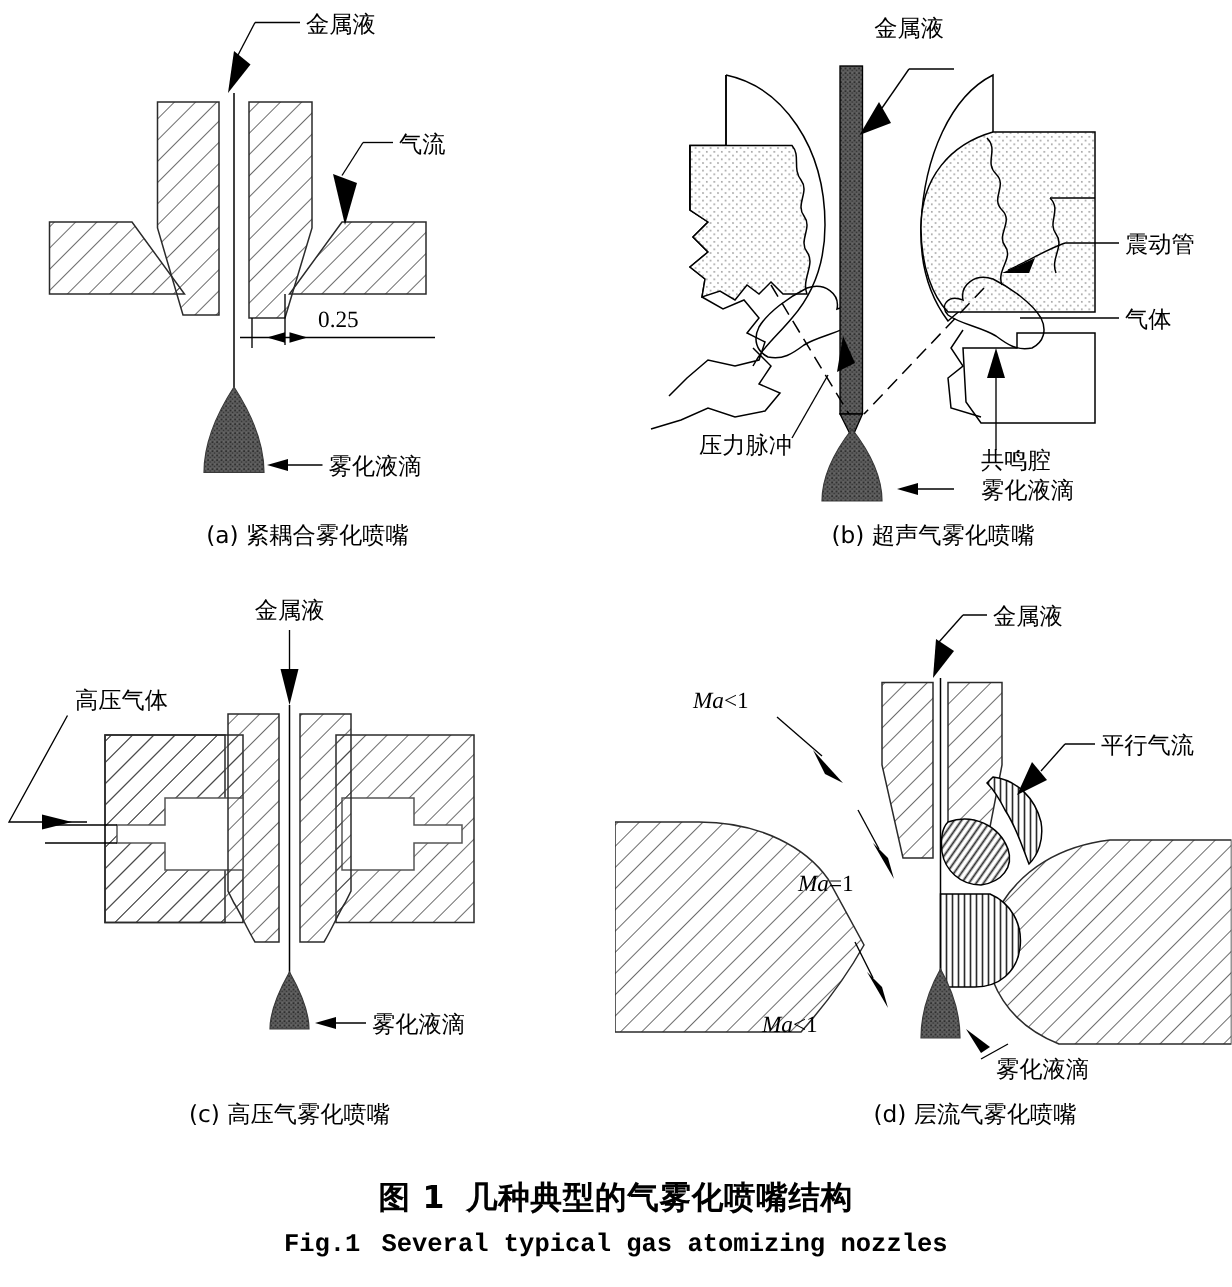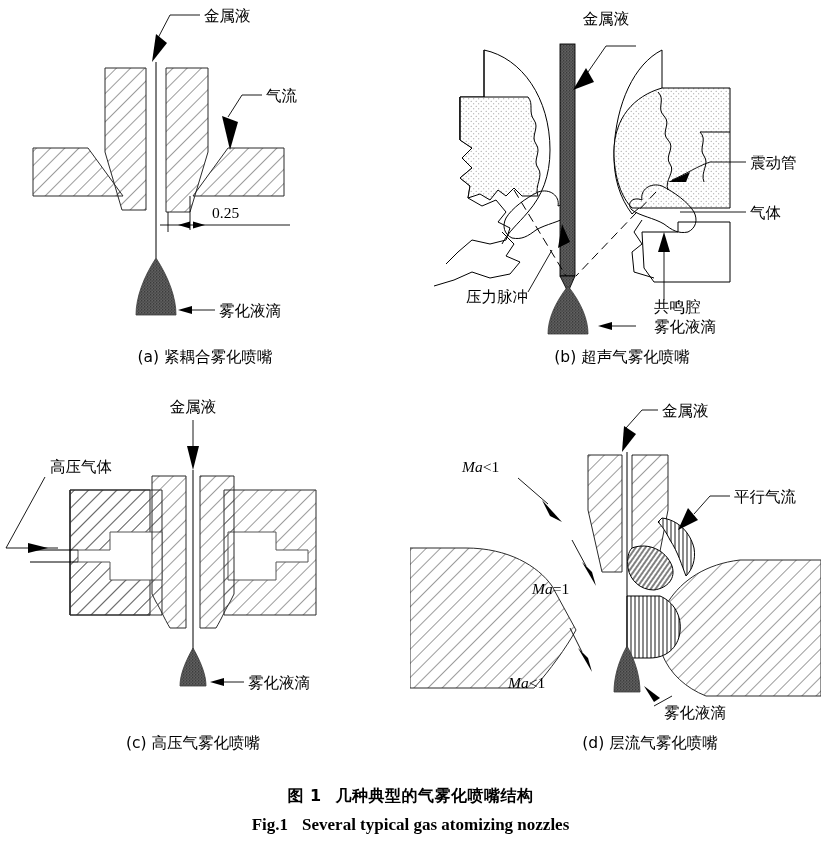--- a/index.html
+++ b/index.html
@@ -63,28 +63,28 @@
   }
   .caption-block {
     position: absolute;
     left: 0;
     top: 786px;
     width: 821px;
     text-align: center;
   }
   .cap-cn {
     font-family: "DejaVu Sans", "Liberation Sans", sans-serif;
-    font-size: 16px;
+    font-size: 21px;
     font-weight: bold;
     letter-spacing: 0.5px;
     margin: 0 0 10px 0;
     line-height: 1.2;
   }
   .cap-en {
-    font-family: Liberation Serif, serif;
+    font-family: Liberation Mono, monospace;
     font-size: 17px;
     font-weight: bold;
     margin: 0;
     line-height: 1.2;
   }
   .cap-gap { display: inline-block; width: 14px; }
 </style>
 </head>
 <body>
 

